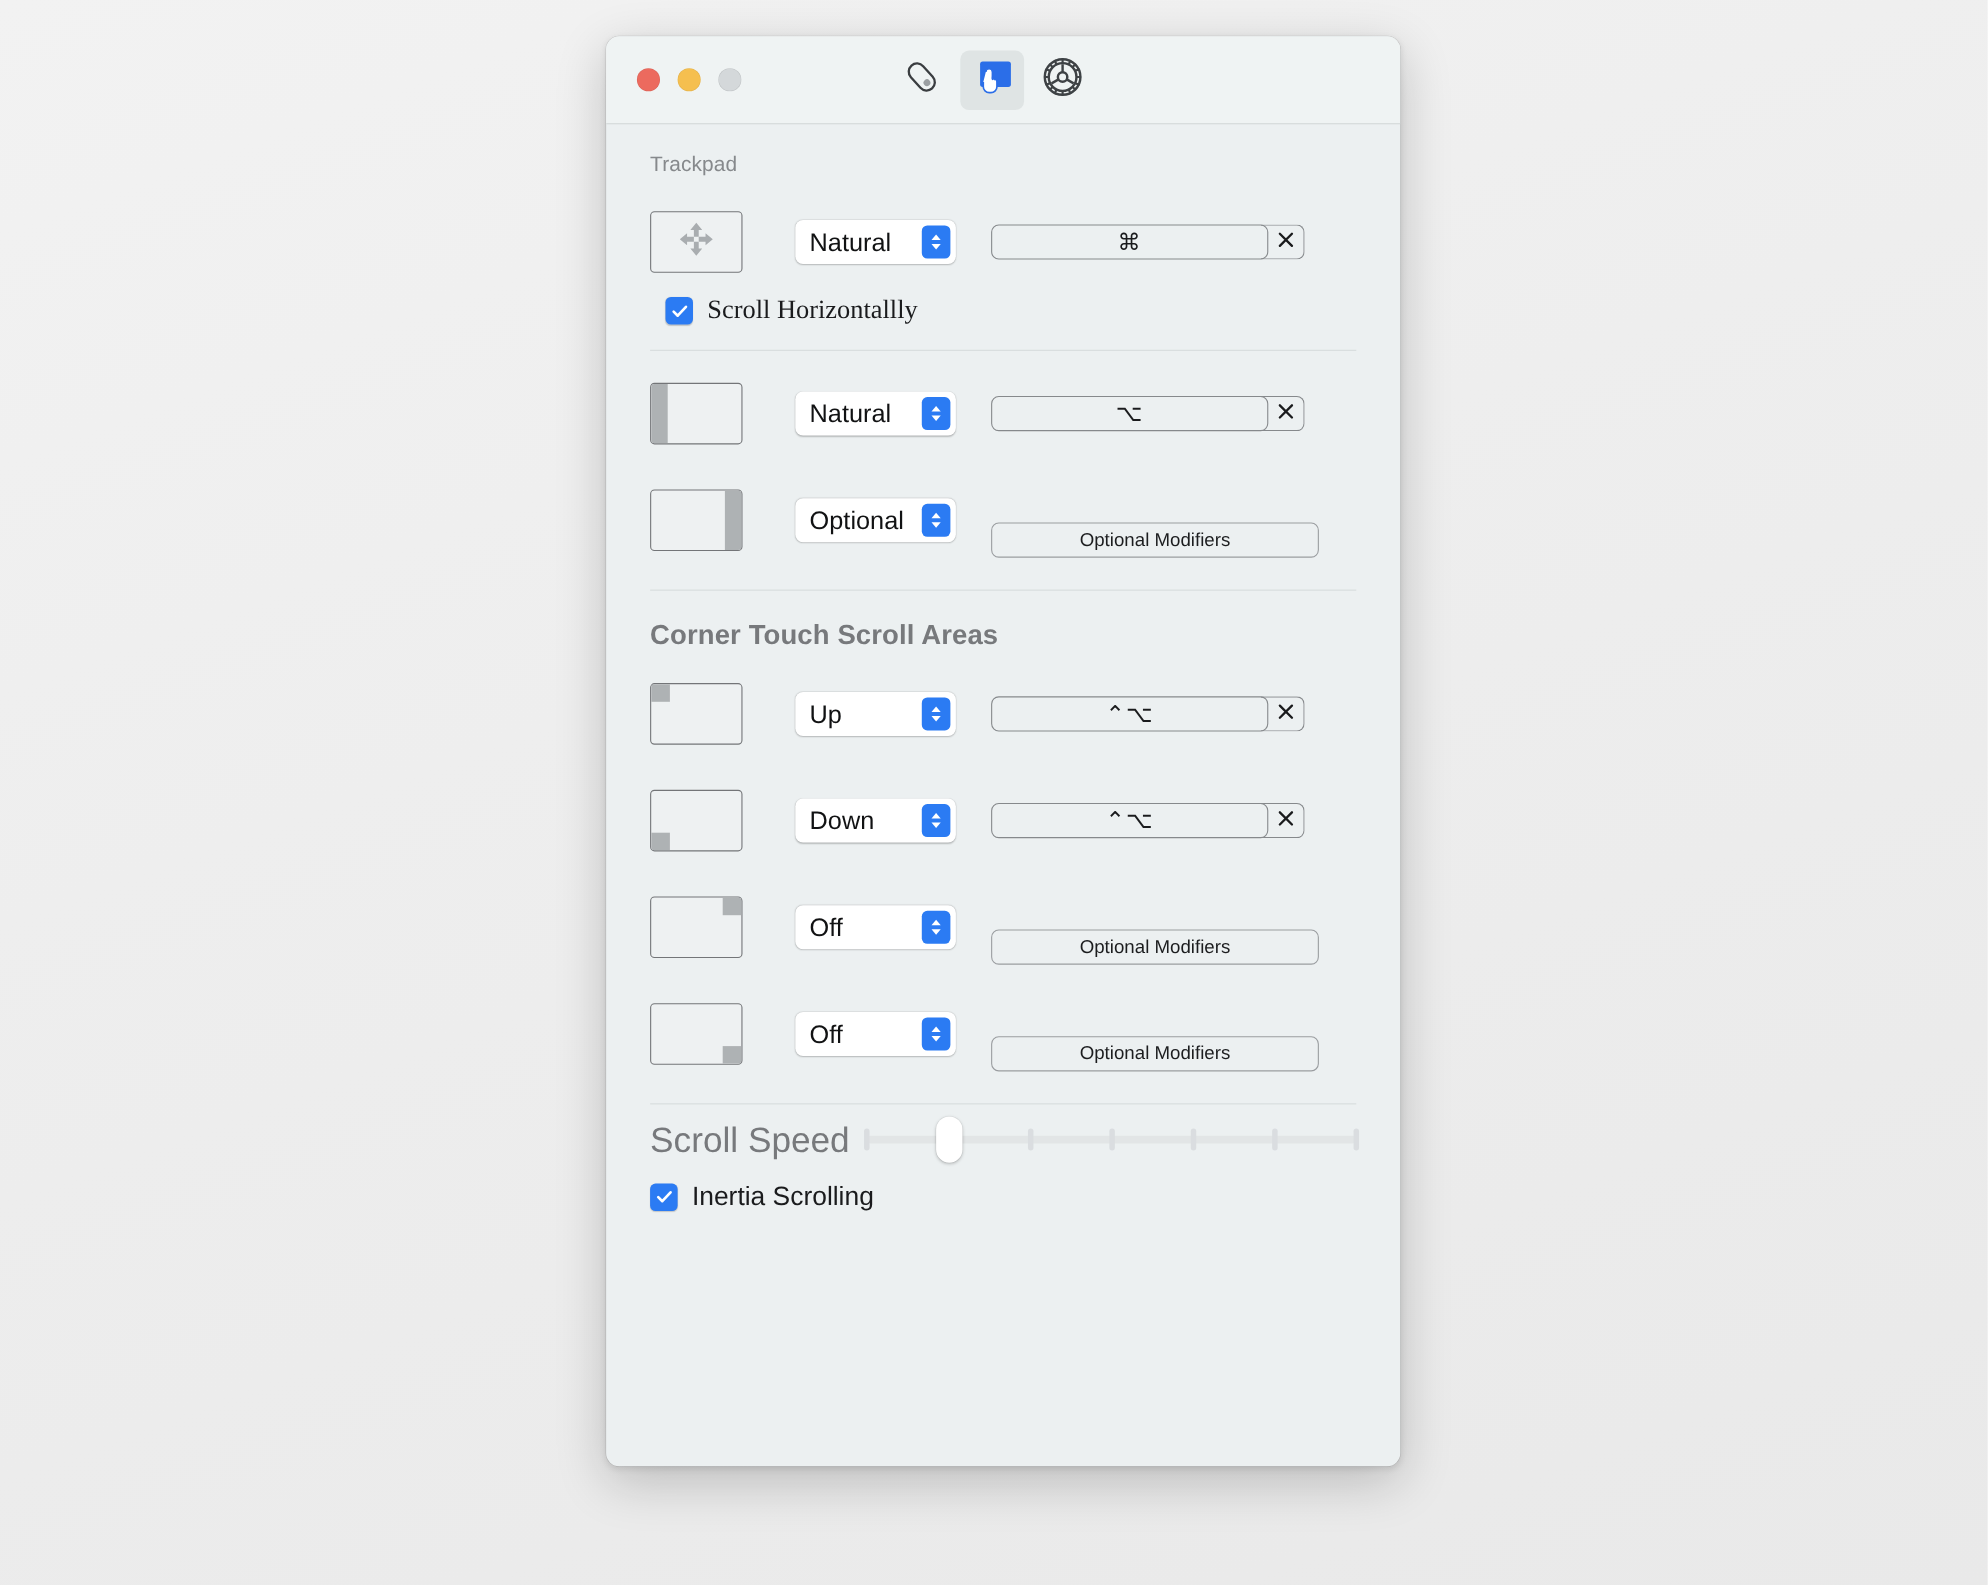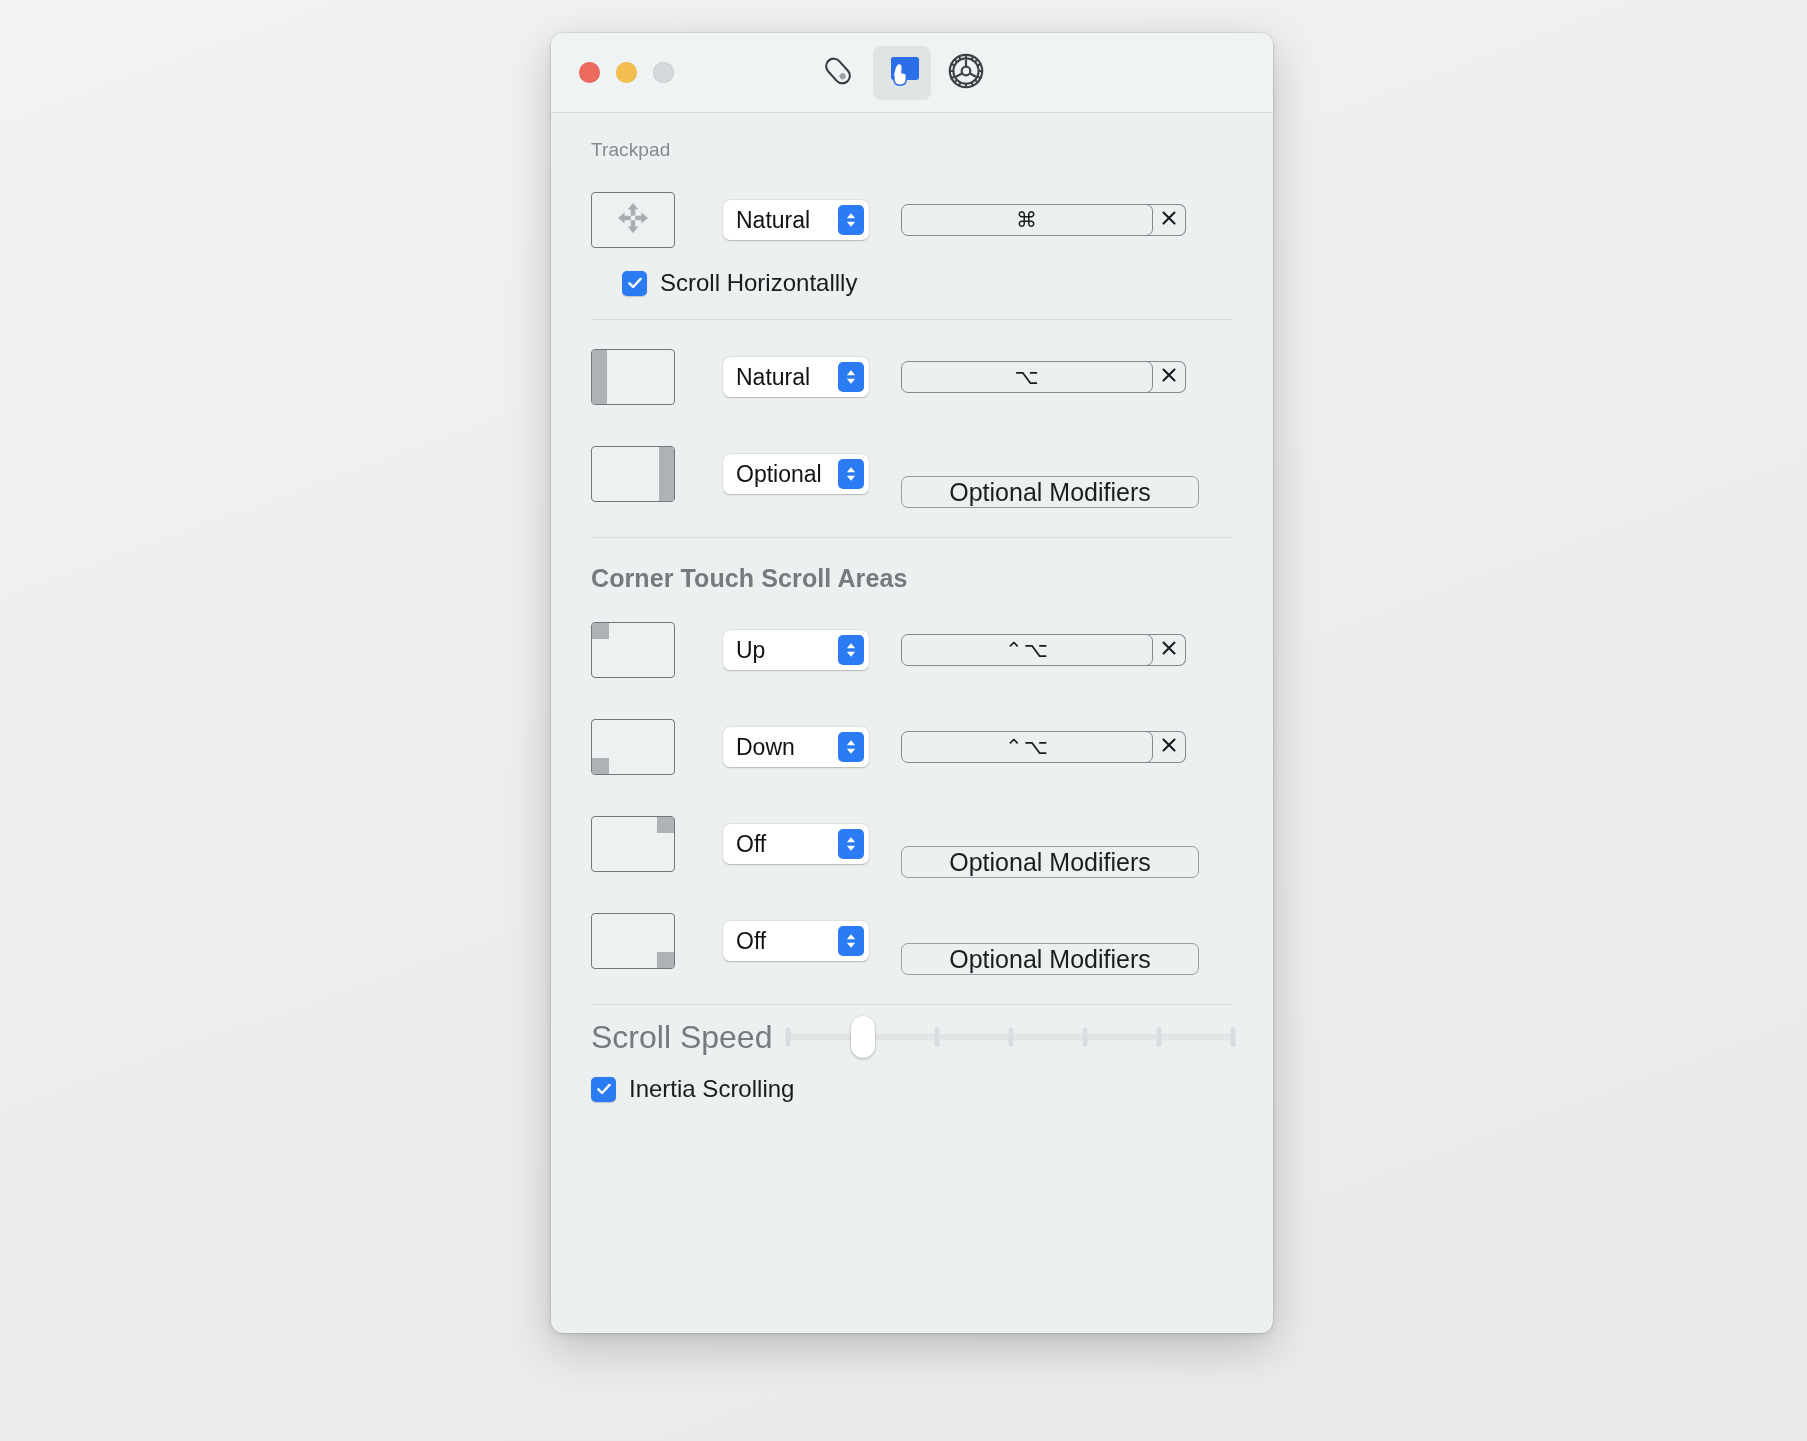--- a/index.html
+++ b/index.html
@@ -202,21 +202,21 @@
   }
   .opt-mod-btn {
     width: 298px;
     height: 32px;
     border: 1.4px solid #9a9da0;
     border-radius: 7px;
     background: transparent;
     display: flex;
     align-items: center;
     justify-content: center;
-    font-size: 25px;
+    font-size: 17px;
     color: #1c1d1f;
     margin-top: 36px;
   }
 
   
   .check-row {
     display: flex;
     align-items: center;
     gap: 13px;
   }
@@ -383,21 +383,21 @@
           <div class="clear-btn">
             <span>
               <svg width="18" height="18" viewBox="0 0 18 18">
                 <path d="M3.5 3.5 L14.5 14.5 M14.5 3.5 L3.5 14.5" stroke="#1a1b1d" stroke-width="2.1" stroke-linecap="round"></path>
               </svg>
             </span>
           </div>
         </div>
       </div>
 
-      <div class="check-row" style="margin-top:18px; margin-left:31px;">
+      <div class="check-row" style="margin-top:18px; margin-left:14px;font-family:Liberation Serif, serif;">
         <span class="cbox">
           <svg width="18" height="18" viewBox="0 0 18 18">
             <path d="M3.4 9.3 L7.1 13 L14.6 4.9" fill="none" stroke="#ffffff" stroke-width="2.4" stroke-linecap="round" stroke-linejoin="round"></path>
           </svg>
         </span>
         <span class="cbox-label">Scroll Horizontallly</span>
       </div>
 
       <hr class="sep" style="margin-top:22px;">
 

